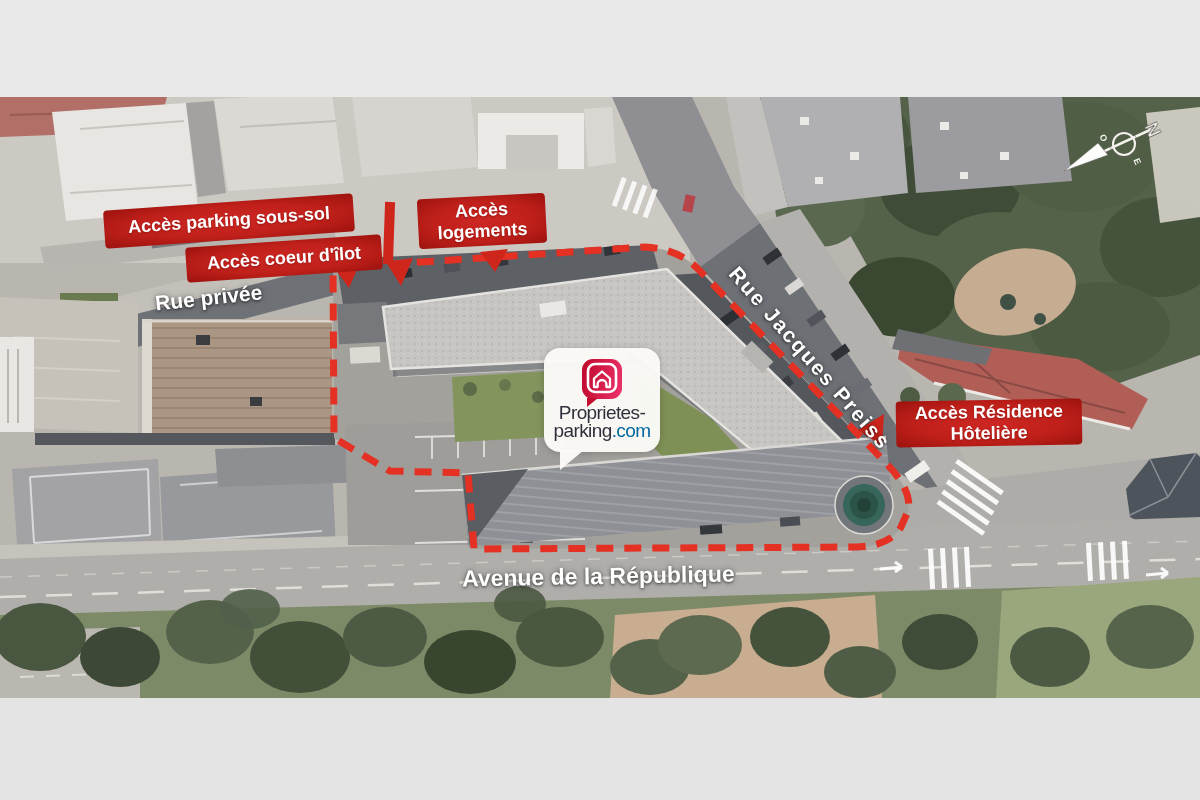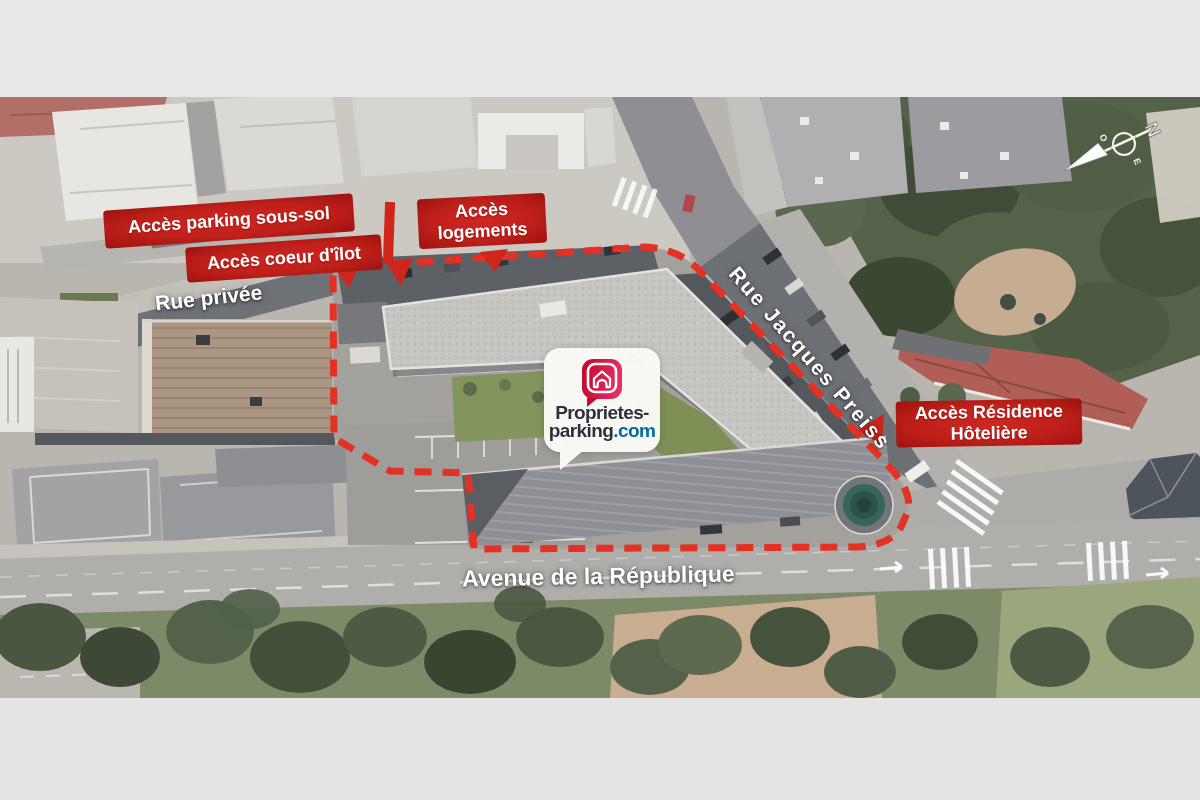--- a/index.html
+++ b/index.html
@@ -30,21 +30,21 @@
   
   .logo-card{position:absolute;left:544px;top:348px;width:116px;height:104px;z-index:5;
     background:rgba(251,250,247,.97);border-radius:16px;box-shadow:0 1px 7px rgba(0,0,0,.2);
     display:flex;flex-direction:column;align-items:center;}
   .logo-card .tail{position:absolute;left:16px;bottom:-18px;width:0;height:0;
     border-top:20px solid rgba(251,250,247,.97);border-right:24px solid transparent;}
   .logo-bubble{position:relative;width:40px;height:40px;margin-top:11px;border-radius:11px;
     background:linear-gradient(100deg,#c30d30 10%,#ea2f68 95%);}
   .logo-bubble::after{content:"";position:absolute;left:5px;bottom:-8px;width:0;height:0;
     border-top:9px solid #c30d30;border-right:11px solid transparent;}
-  .logo-text{margin-top:5px;font-weight:bold;font-size:19px;line-height:18px;
+  .logo-text{margin-top:5px;font-weight:normal;font-size:19px;line-height:18px;
     letter-spacing:-.6px;color:#312f3b;text-align:center;}
   .logo-accent{color:#0369a1;}
 </style>
 </head>
 <body>
 
 <div class="stage">
   <div class="band-top"></div>
   <div class="band-bottom"></div>
 

